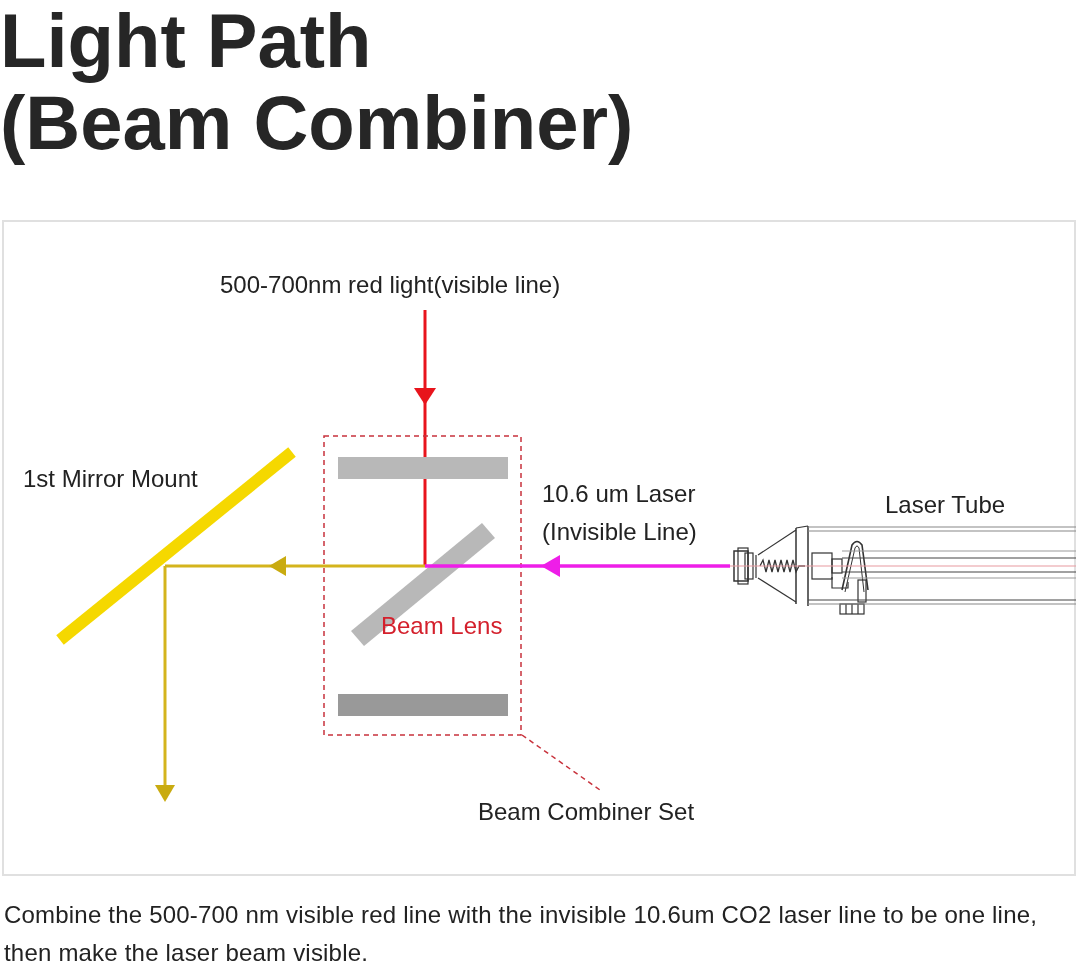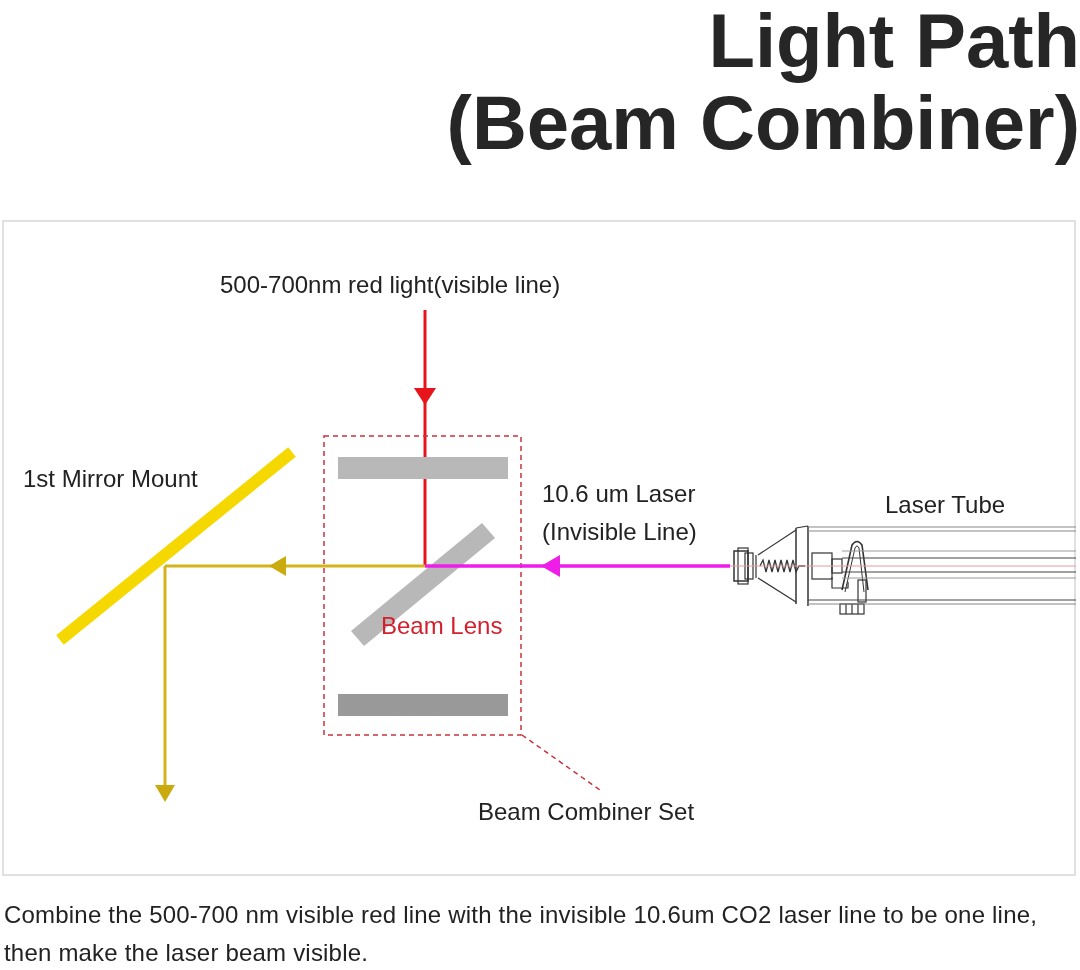--- a/index.html
+++ b/index.html
@@ -1,17 +1,17 @@
 <!DOCTYPE html>
 <html><head>
   <meta charset="utf-8">
   <style>
     html, body { margin: 0; padding: 0; background: #ffffff; }
     body { width: 1080px; height: 970px; position: relative; overflow: hidden; font-family: "Liberation Sans", sans-serif; color: #222222; }
-    .title { position: absolute; left: 0; top: 0; width: 1080px; text-align: right; font-family: "Liberation Sans", sans-serif; font-weight: 700; font-size: 76px; line-height: 82px; color: #262626; letter-spacing: 0px; padding-top: 0px; }
+    .title { position: absolute; left: 0; top: 0; width: 1080px; text-align: left; font-family: "Liberation Sans", sans-serif; font-weight: 700; font-size: 76px; line-height: 82px; color: #262626; letter-spacing: 0px; padding-top: 0px; }
     .title .line { display: block; height: 82px; }
     .frame { position: absolute; left: 2px; top: 220px; width: 1074px; height: 656px; border: 2px solid #e0e0e0; box-sizing: border-box; background: #ffffff; }
     svg.diagram { position: absolute; left: 0; top: 0; }
     .caption { position: absolute; left: 4px; top: 896px; width: 1076px; font-family: "Liberation Sans", sans-serif; font-size: 24px; line-height: 38px; color: #222222; letter-spacing: 0.2px; }
     .svg-label { font-family: "Liberation Sans", sans-serif; font-size: 24px; fill: #222222; }
     .svg-label-red { font-family: "Liberation Sans", sans-serif; font-size: 24px; fill: #d4202c; }
   </style>
 </head>
 <body>
 

